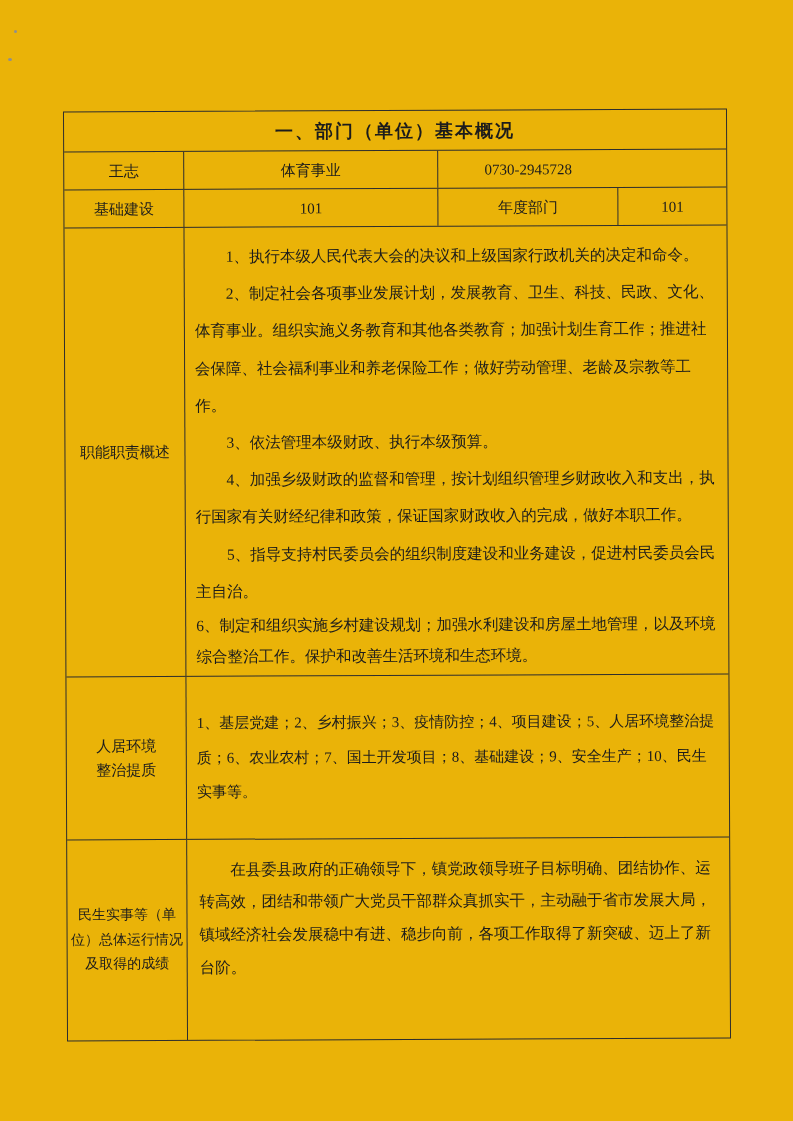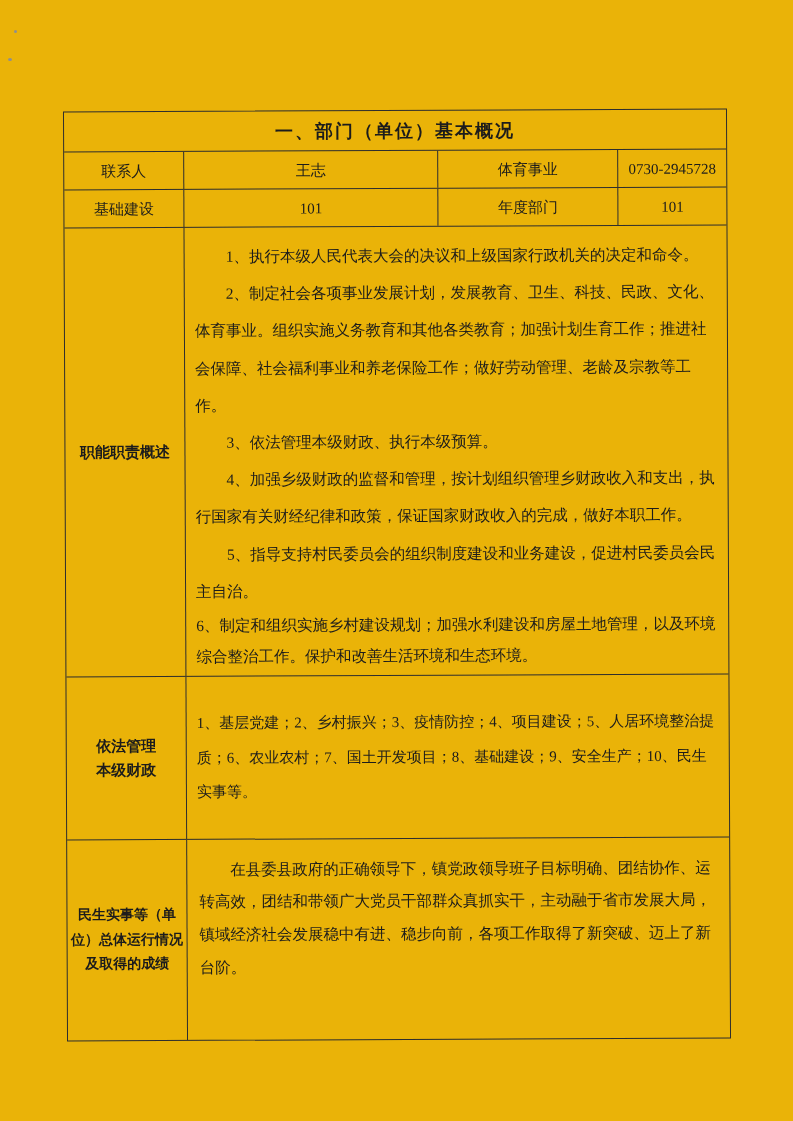--- a/index.html
+++ b/index.html
@@ -50,21 +50,21 @@
     line-height: 1.6;
     padding: 0 3px;
   }
   .cell:last-child { border-right: none; }
 
   .duties-row      { grid-template-columns: 120px 1fr; min-height: 419px; }
   .annual-row      { grid-template-columns: 120px 1fr; min-height: 163px; }
   .performance-row { grid-template-columns: 120px 1fr; min-height: 200px; }
 
   .label-cell { font-size: 15px; }
-  .label-inner { display: inline-block; font-weight: bold; }
+  .label-inner { display: inline-block; }
   .w4  { width: 64px; }
   .w8  { width: 112px; font-size: 14px; line-height: 1.75; }
 
   .content-cell {
     border-right: none;
     display: block;
     text-align: left;
     font-size: 15.5px;
   }
   .duties-content { padding: 10px 8px 4px 10px; }
@@ -92,21 +92,20 @@
   <span class="speck speck-1"></span>
   <span class="speck speck-2"></span>
 
   <div class="doc">
 
     <div class="trow title-row">
       <div class="title-cell">一、部门（单位）基本概况</div>
     </div>
 
     <div class="trow info-row">
-      <div class="cell">联系人</div>
       <div class="cell">王志</div>
       <div class="cell">体育事业</div>
       <div class="cell">0730-2945728</div>
     </div>
 
     <div class="trow info-row">
       <div class="cell">基础建设</div>
       <div class="cell">101</div>
       <div class="cell">年度部门</div>
       <div class="cell">101</div>
@@ -121,21 +120,21 @@
         <p>2、制定社会各项事业发展计划，发展教育、卫生、科技、民政、文化、体育事业。组织实施义务教育和其他各类教育；加强计划生育工作；推进社会保障、社会福利事业和养老保险工作；做好劳动管理、老龄及宗教等工作。</p>
         <p>3、依法管理本级财政、执行本级预算。</p>
         <p>4、加强乡级财政的监督和管理，按计划组织管理乡财政收入和支出，执行国家有关财经纪律和政策，保证国家财政收入的完成，做好本职工作。</p>
         <p>5、指导支持村民委员会的组织制度建设和业务建设，促进村民委员会民主自治。</p>
         <p class="flush">6、制定和组织实施乡村建设规划；加强水利建设和房屋土地管理，以及环境综合整治工作。保护和改善生活环境和生态环境。</p>
       </div>
     </div>
 
     <div class="trow annual-row">
       <div class="cell label-cell">
-        <span class="label-inner w4">依法管理本级财政</span>
+        <span class="label-inner w4">人居环境整治提质</span>
       </div>
       <div class="cell content-cell annual-content">
         <span>1、基层党建；2、乡村振兴；3、疫情防控；4、项目建设；5、人居环境整治提质；6、农业农村；7、国土开发项目；8、基础建设；9、安全生产；10、民生实事等。</span>
       </div>
     </div>
 
     <div class="trow performance-row">
       <div class="cell label-cell">
         <span class="label-inner w8">民生实事等（单位）总体运行情况及取得的成绩</span>
       </div>

